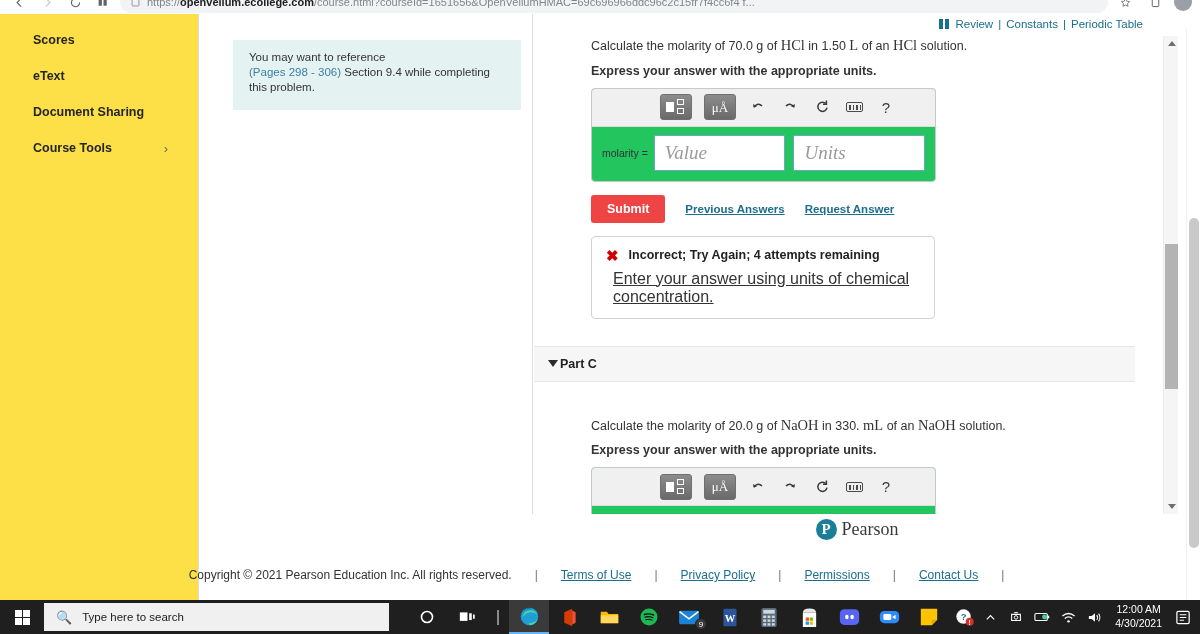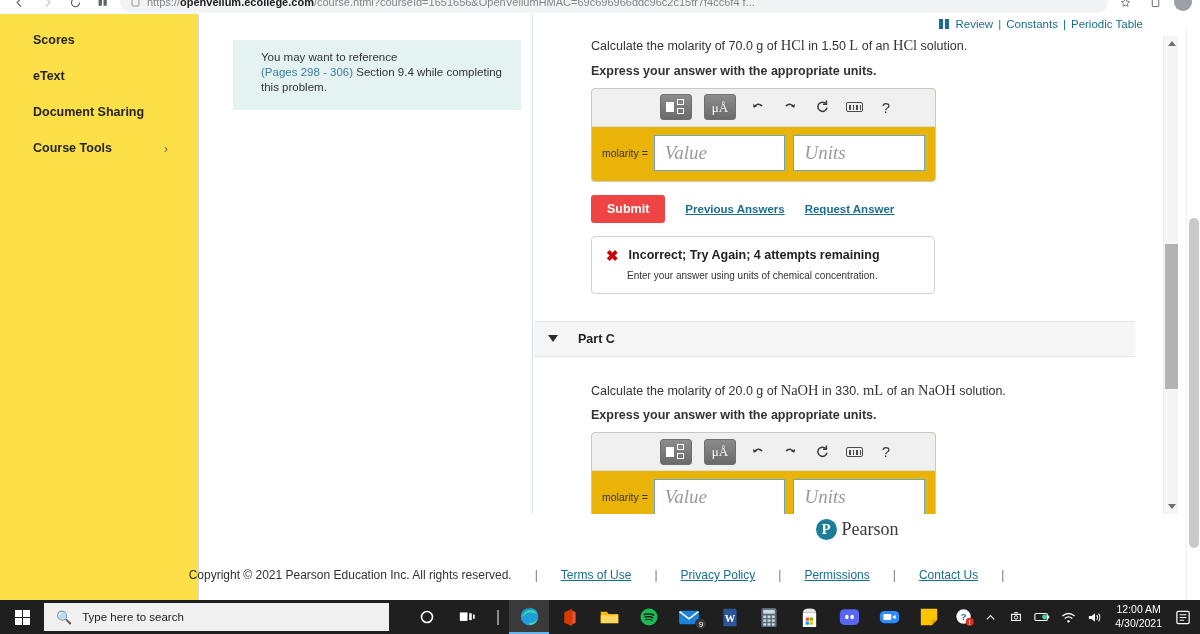--- a/index.html
+++ b/index.html
@@ -57,21 +57,21 @@
   }
   .side-chevron { color: #6b6b6b; font-size: 13px; font-weight: normal; }
 
   
   .ref-col {
     position: absolute; left: 200px; top: 0; width: 333px; height: 500px;
     background: #ffffff; border-right: 1px solid #d7e3e8;
   }
   .ref-box {
     position: absolute; left: 33px; top: 26px; width: 288px;
-    background: #e4f3f2; padding: 10px 12px 14px 28px;
+    background: #e4f3f2; padding: 10px 12px 14px 16px;
     font-size: 11.5px; color: #333333; line-height: 1.32;
   }
   .ref-box .ref-link { color: #3b7fa6; }
   .ref-box p + p { margin-top: 11px; }
 
   
   .prob-col {
     position: absolute; left: 534px; top: 0; right: 0; height: 586px;
     background: #ffffff;
   }
@@ -100,21 +100,21 @@
 
   .q-text {
     font-size: 12.5px; color: #333333; margin: 0 0 8px 0; line-height: 1.35;
   }
   .q-text .mathsym {
     font-family: "Liberation Serif", serif; font-size: 14.5px;
   }
   .q-bold { font-size: 12.5px; font-weight: bold; color: #333333; }
 
   .ans-card {
-    border: 1px solid #c8c8c8; border-radius: 4px; background: #eab308;
+    border: 1px solid #c8c8c8; border-radius: 4px; background: #22c55e;
     width: 345px; margin-top: 10px;
   }
   .ans-toolbar {
     background: #f0f0f0; border-bottom: 1px solid #dddddd;
     border-radius: 3px 3px 0 0;
     height: 38px; display: flex; align-items: center; gap: 12px;
     padding-left: 68px;
   }
   .tb-btn {
     width: 32px; height: 26px; border: 1px solid #6f6f6f; border-radius: 3px;
@@ -174,26 +174,26 @@
     margin-left: 20px; cursor: pointer; font-weight: bold;
   }
 
   .feedback {
     margin-top: 13px; width: 344px; border: 1px solid #d2d2d2;
     border-radius: 4px; background: #ffffff; padding: 11px 14px 12px 14px;
   }
   .fb-head { display: flex; align-items: center; gap: 10px; }
   .fb-x { color: #cc0000; font-size: 15px; font-weight: bold; line-height: 1; }
   .fb-title { font-size: 12.5px; font-weight: bold; color: #222222; }
-  .fb-sub { font-size: 10px; color: #333333; margin-top: 7px; margin-left: 21px; }
+  .fb-sub { font-size: 16px; color: #333333; margin-top: 7px; margin-left: 7px; text-decoration: underline; }
 
   .part-header {
     margin-top: 27px; width: 601px; background: #f6f6f6;
     border-top: 1px solid #e6e6e6; border-bottom: 1px solid #e6e6e6;
-    height: 36px; display: flex; align-items: center; gap: 20px;
+    height: 36px; display: flex; align-items: center; gap: 2px;
     padding-left: 14px;
   }
   .caret-down {
     width: 0; height: 0; border-left: 5px solid transparent;
     border-right: 5px solid transparent; border-top: 7px solid #2b2b2b;
     cursor: pointer;
   }
   .part-title { font-size: 12.5px; font-weight: bold; color: #222222; }
 
   .prob-inner { padding-left: 57px; }
@@ -461,21 +461,21 @@
             </div>
             <div class="fb-sub">Enter your answer using units of chemical concentration.</div>
           </div>
         </div>
 
         <div class="part-header">
           <span class="caret-down"></span>
           <span class="part-title">Part C</span>
         </div>
 
-        <div class="prob-inner" style="margin-top:24px">
+        <div class="prob-inner" style="margin-top:34px">
           <p class="q-text"><span>Calculate the molarity of 20.0 g of </span><span class="mathsym">NaOH</span><span> in 330. </span><span class="mathsym">mL</span><span> of an </span><span class="mathsym">NaOH</span><span> solution.</span></p>
           <div class="q-bold">Express your answer with the appropriate units.</div>
 
           <div class="ans-card">
             <div class="ans-toolbar">
               <div class="tb-btn">
                 <span class="tpl-glyph">
                     <i></i>
                     <i></i>
                     <i></i>

